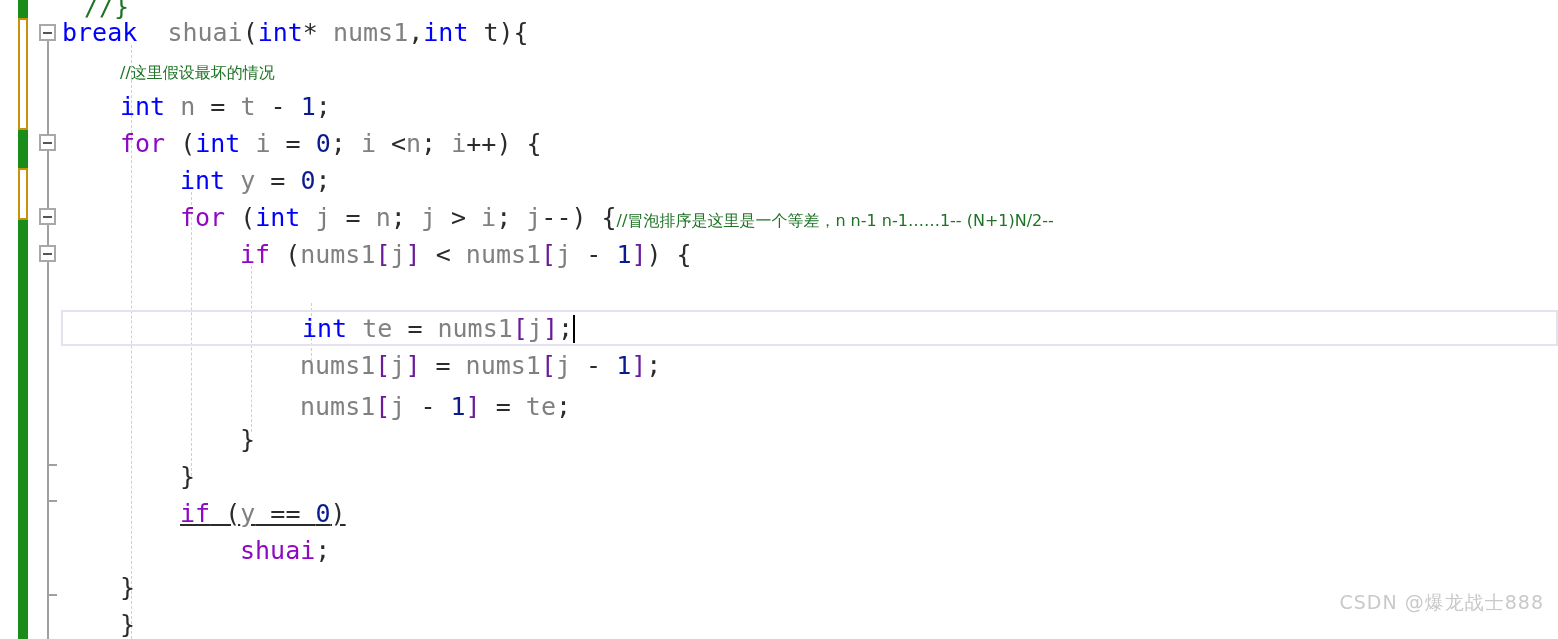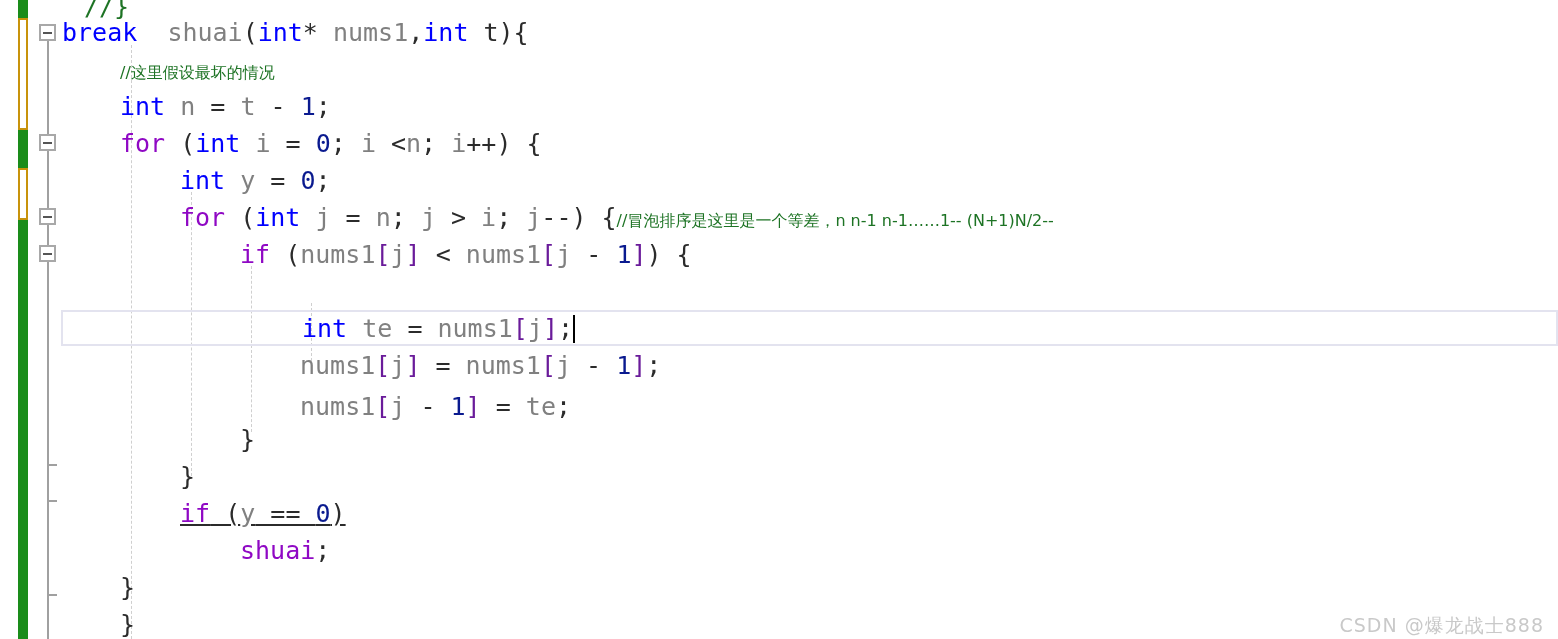--- a/index.html
+++ b/index.html
@@ -130,21 +130,21 @@
     position: absolute;
     width: 2px;
     height: 28px;
     background: #000000;
   }
 
   
   .watermark {
     position: absolute;
     right: 14px;
-    bottom: 0;
+    bottom: 23px;
     font-family: "DejaVu Sans", "Liberation Sans", sans-serif;
     font-size: 19px;
     color: #c9c9c9;
     letter-spacing: 1px;
     white-space: nowrap;
   }
 </style>
 </head>
 <body>
 

